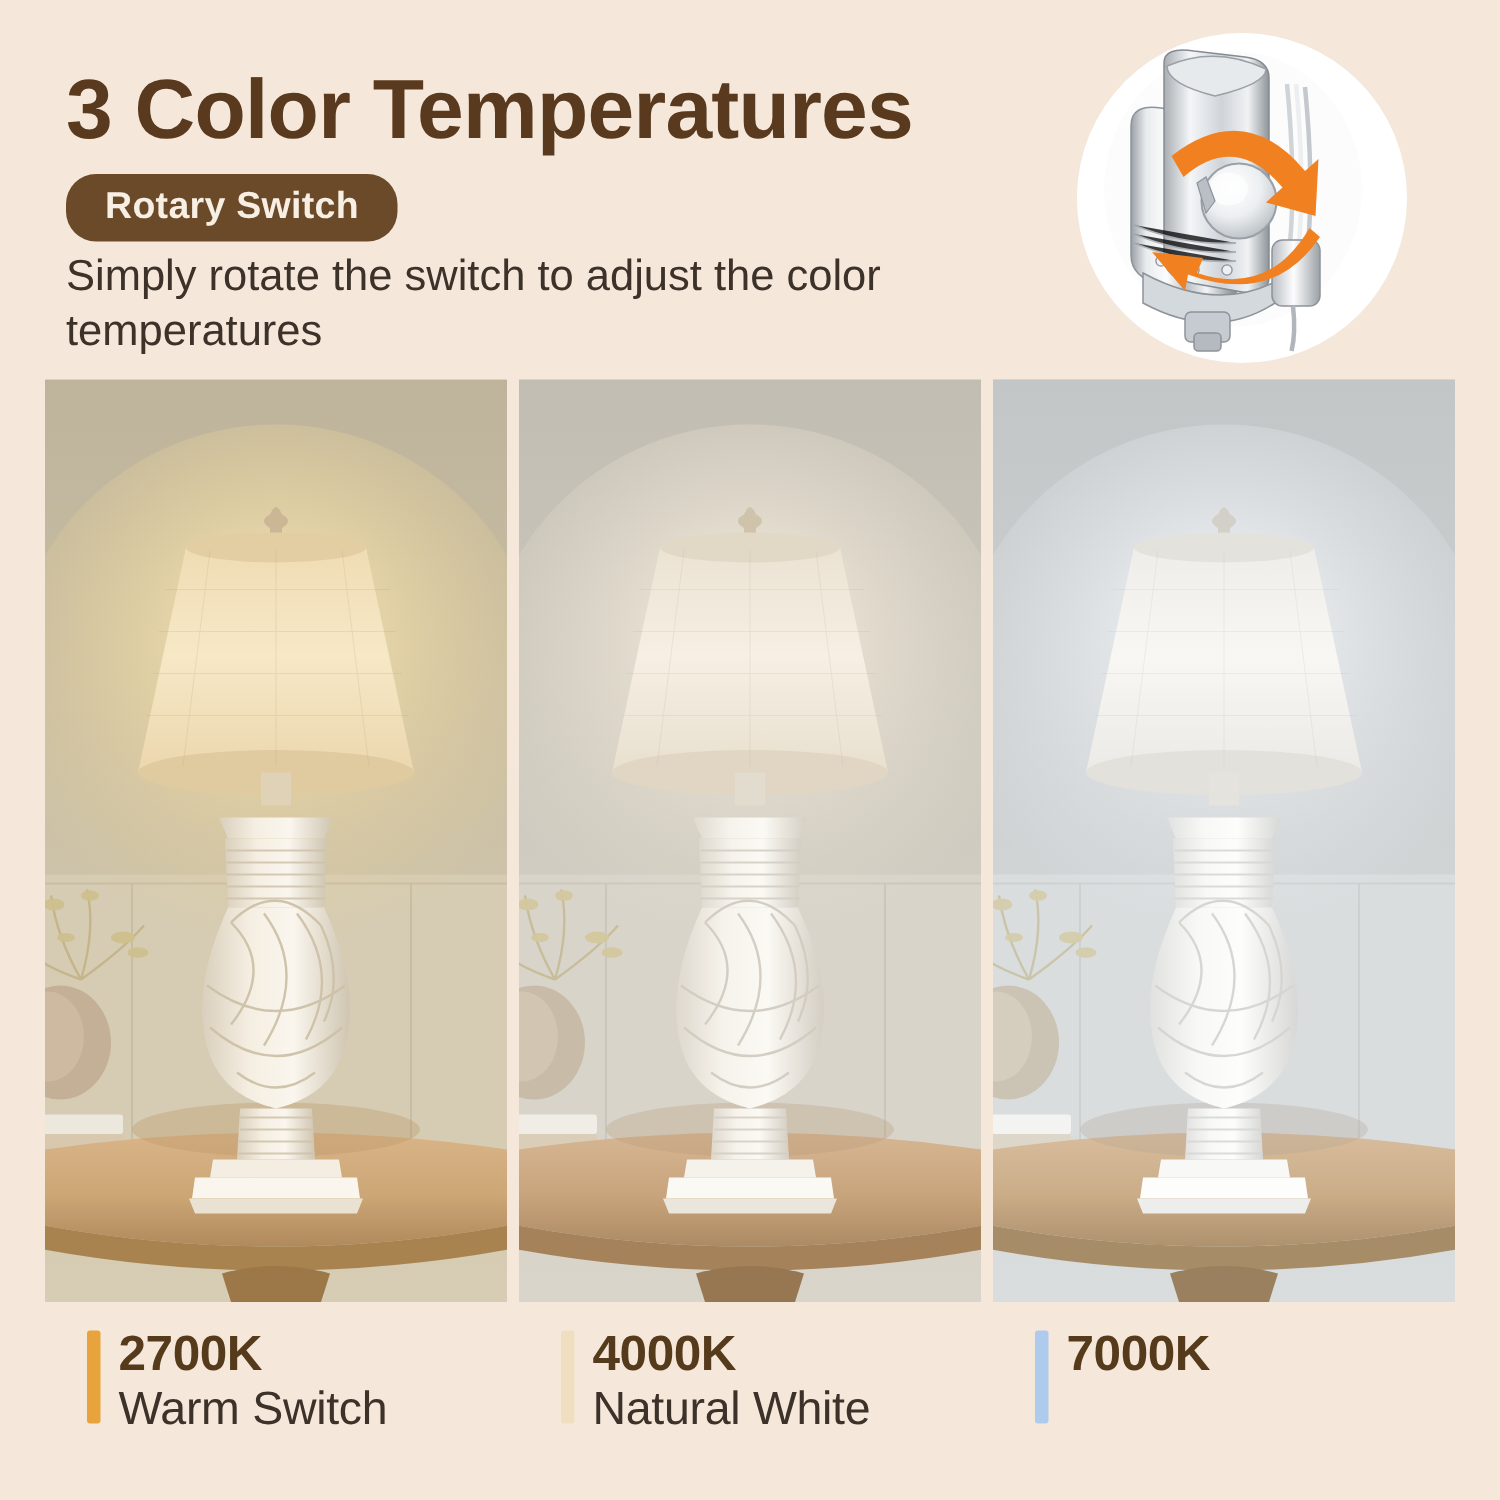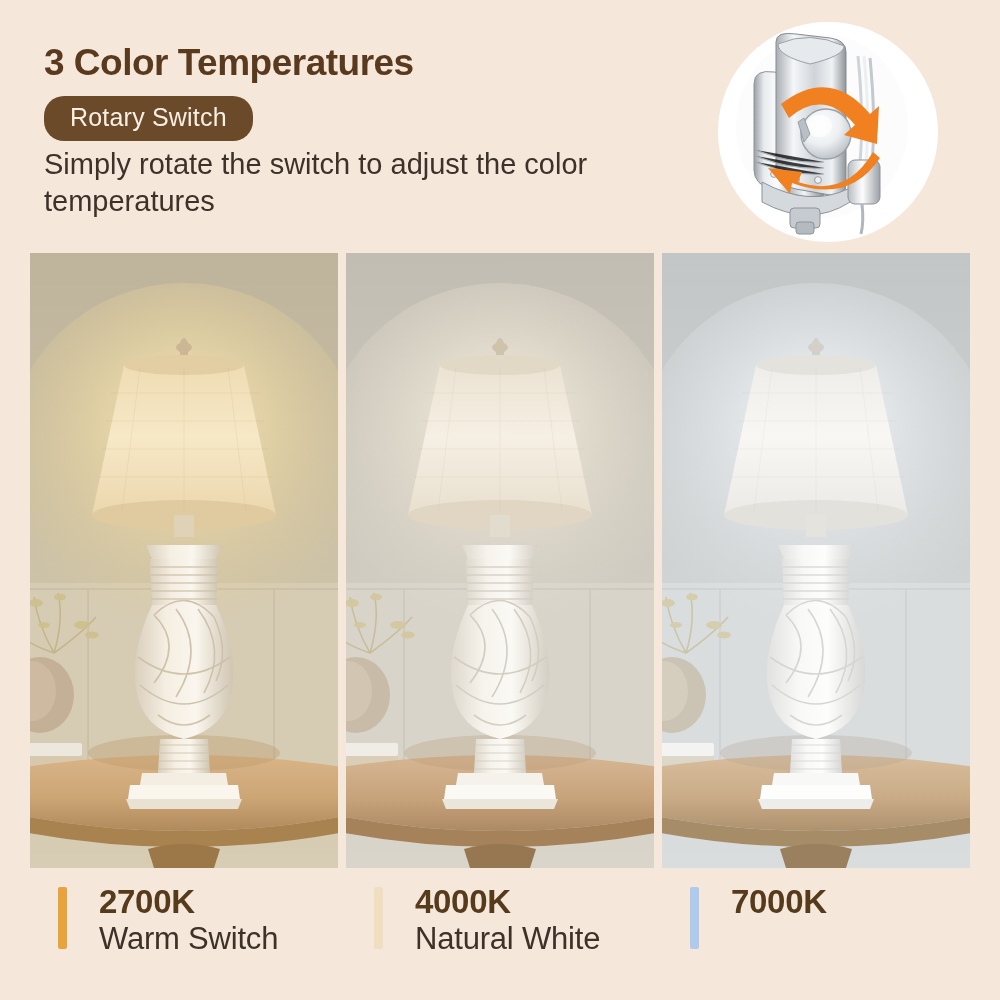--- a/index.html
+++ b/index.html
@@ -8,35 +8,35 @@
     background:#F5E8DA;
     font-family:"Liberation Sans", sans-serif;
     overflow:hidden;
     position:relative;
   }
 
   
   #header { position:absolute; left:44px; top:44px; width:640px; }
 
   #title {
-    font-size:37px;
+    font-size:56px;
     font-weight:bold;
     color:#5A3A1E;
     letter-spacing:-0.5px;
     line-height:1.05;
     white-space:nowrap;
   }
 
   #badge {
     display:inline-block;
     margin-top:13px;
     background:#6B4A2A;
     color:#F7EFE4;
     font-size:25px;
-    font-weight:normal;
+    font-weight:bold;
     letter-spacing:0.2px;
     padding:7px 26px 9px 26px;
     border-radius:20px;
   }
 
   #subtitle {
     margin-top:5px;
     font-size:29px;
     line-height:1.27;
     color:#3D3229;
@@ -73,21 +73,21 @@
   
   #captions {
     position:absolute;
     left:30px; top:884px;
     width:940px; height:80px;
     display:flex;
     gap:8px;
   }
   .cap { flex:1; display:flex; align-items:flex-start; padding-left:28px; }
   .cap-bar { width:9px; height:62px; border-radius:2px; flex:none; margin-top:3px; }
-  .cap-text { margin-left:32px; }
+  .cap-text { margin-left:12px; }
   .cap-k {
     font-size:33px;
     font-weight:bold;
     color:#563A1C;
     line-height:1.12;
     letter-spacing:-0.3px;
   }
   .cap-n {
     font-size:31px;
     color:#3D3229;

